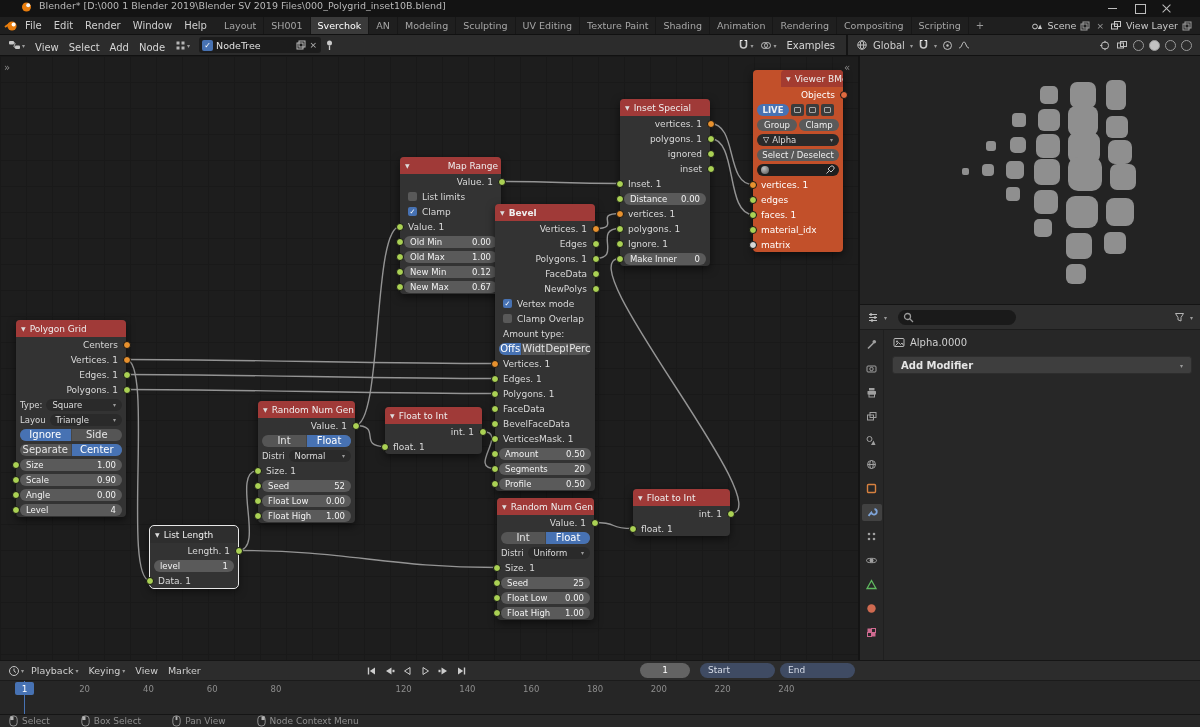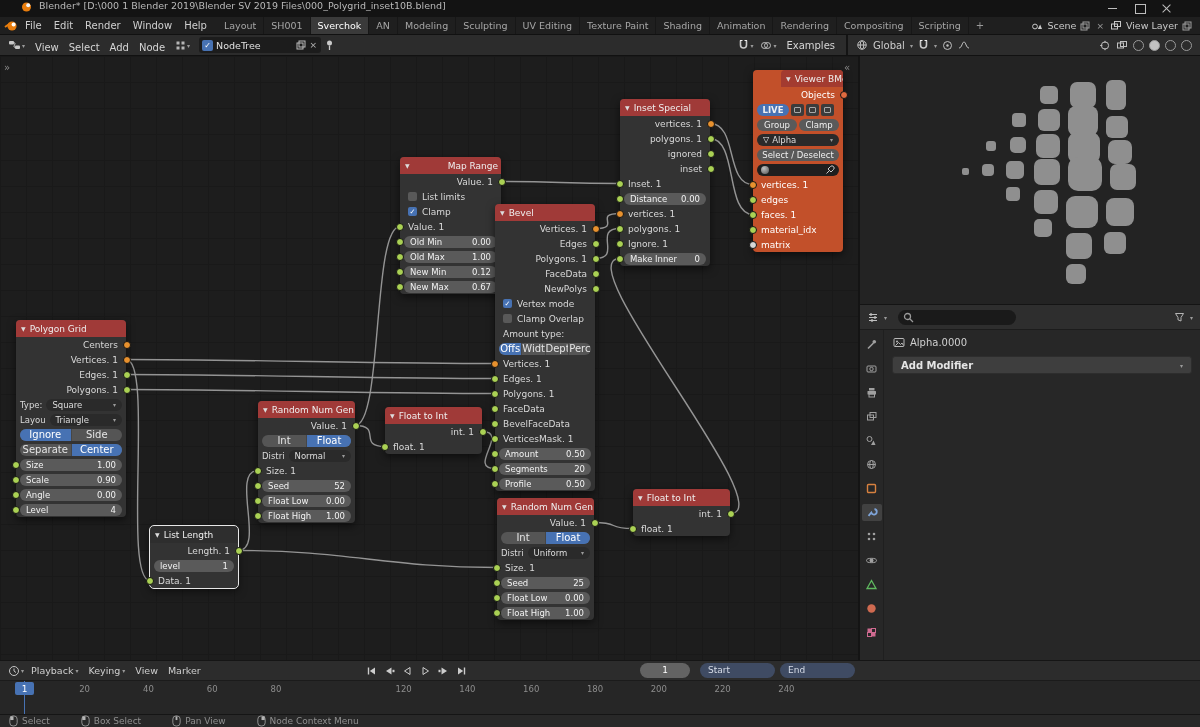--- a/index.html
+++ b/index.html
@@ -490,21 +490,21 @@
         </div>
         <div class="nrow k-f">
           <div class="fld">
             <span class="fl">New Max</span>
             <span class="fv">0.67</span>
           </div>
           <span class="sock sl" style="background: rgb(170, 209, 84);"></span>
         </div>
       </div>
       <div class="node" style="left: 495px; top: 148px; width: 100px;">
-        <div class="nhead" style="background: rgb(160, 58, 56);">
+        <div class="nhead" style="background: rgb(160, 58, 56); font-weight: bold;">
           <span class="ncol">▼</span>
           <span class="ntitle">Bevel</span>
         </div>
         <div class="nrow k-out">
           <span class="nlab">Vertices. 1</span>
           <span class="sock sr" style="background: rgb(232, 145, 46);"></span>
         </div>
         <div class="nrow k-out">
           <span class="nlab">Edges</span>
           <span class="sock sr" style="background: rgb(170, 209, 84);"></span>

